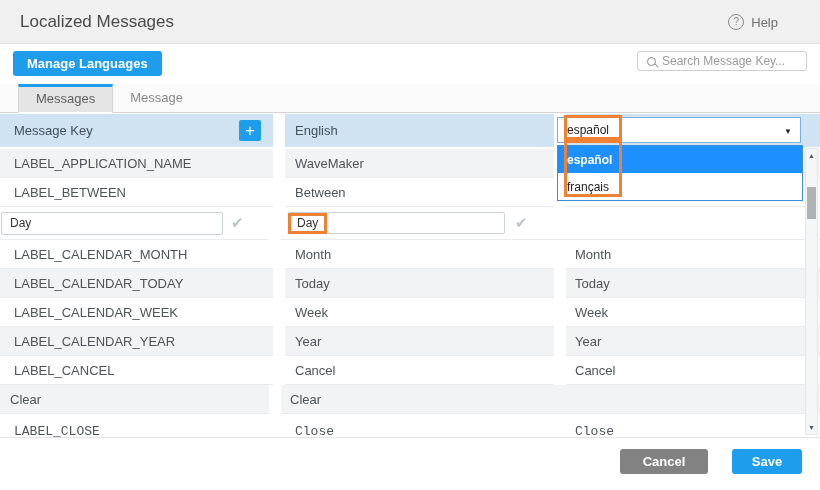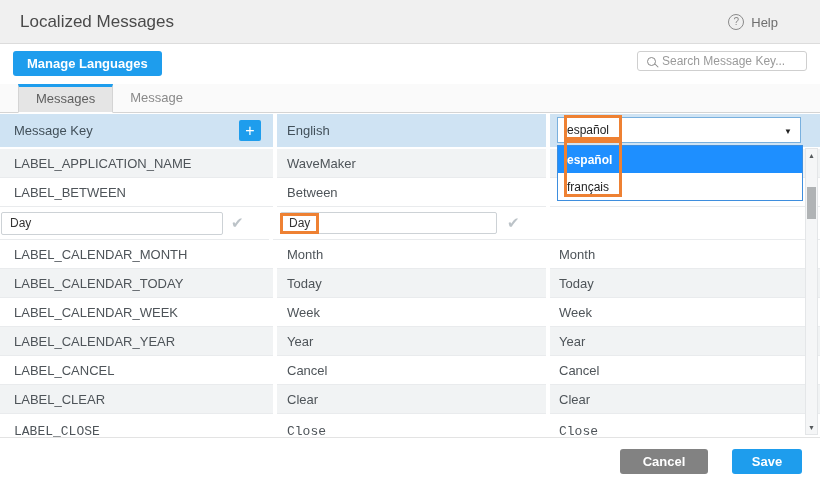--- a/index.html
+++ b/index.html
@@ -35,21 +35,21 @@
   
   .tabstrip { position:absolute; top:84px; left:0; width:820px; height:29px;
     background:#fafafa; border-bottom:1px solid #d4d4d4; display:flex; padding-left:18px; }
   .tab { height:29px; padding:0 17px; font-size:13px; color:#8a8a8a; line-height:28px; cursor:pointer; }
   .tab.active { background:#e5e5e5; border:1px solid #d4d4d4; border-top:3px solid #1e9ded;
     border-bottom:1px solid #fff; margin-bottom:-1px; color:#5f5f5f; line-height:24px; }
 
   
   .table { position:absolute; top:114px; left:0; width:820px; height:323px;
     overflow:hidden; background:#fff; }
-  .thead, .row { display:flex; gap:4px; }
+  .thead, .row { display:flex; gap:12px; }
   .thead { height:33px; margin-bottom:2px; }
   .hcell { background:#cfe3f3; color:#42505a; font-size:13px; display:flex; align-items:center; }
   .c1 { width:273px; padding-left:14px; }
   .c2 { width:269px; padding-left:10px; }
   .c3 { flex:1; padding-left:9px; }
   .add-btn { margin-left:auto; margin-right:12px; width:22px; height:21px; background:#1e9ded;
     color:#fff; border:none; border-radius:2px; font-size:16px; line-height:19px; cursor:pointer; }
   .row { height:29px; }
   .cell { display:flex; align-items:center; font-size:13px; color:#4e5info3549a;
     color:#4e5459; background:#fff; border-bottom:1px solid #e9ebed; }
@@ -221,23 +221,20 @@
             <span>LABEL_CANCEL</span>
           </div>
           <div class="cell c2">
             <span>Cancel</span>
           </div>
           <div class="cell c3">
             <span>Cancel</span>
           </div>
         </div>
         <div class="row stripe">
-          <div class="cell c1">
-            <span>LABEL_CLEAR</span>
-          </div>
           <div class="cell c2">
             <span>Clear</span>
           </div>
           <div class="cell c3">
             <span>Clear</span>
           </div>
         </div>
         <div class="row clipped">
           <div class="cell c1">
             <span>LABEL_CLOSE</span>

